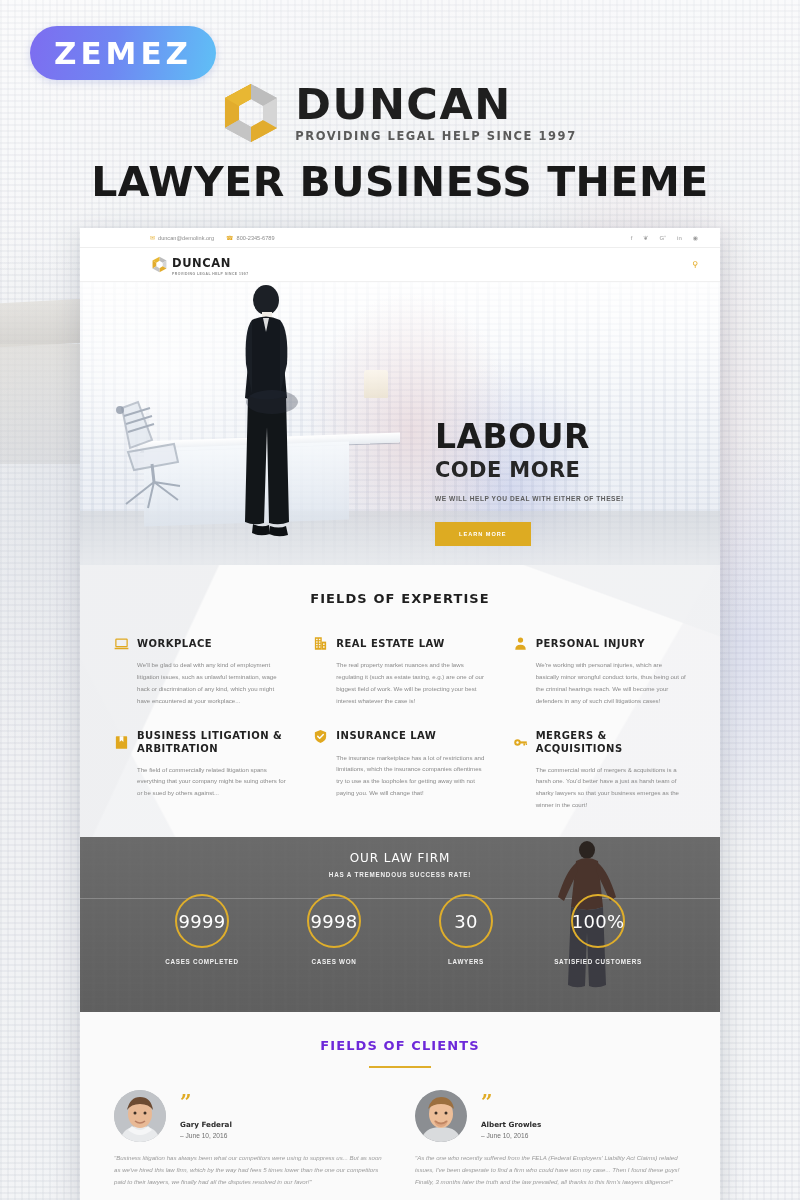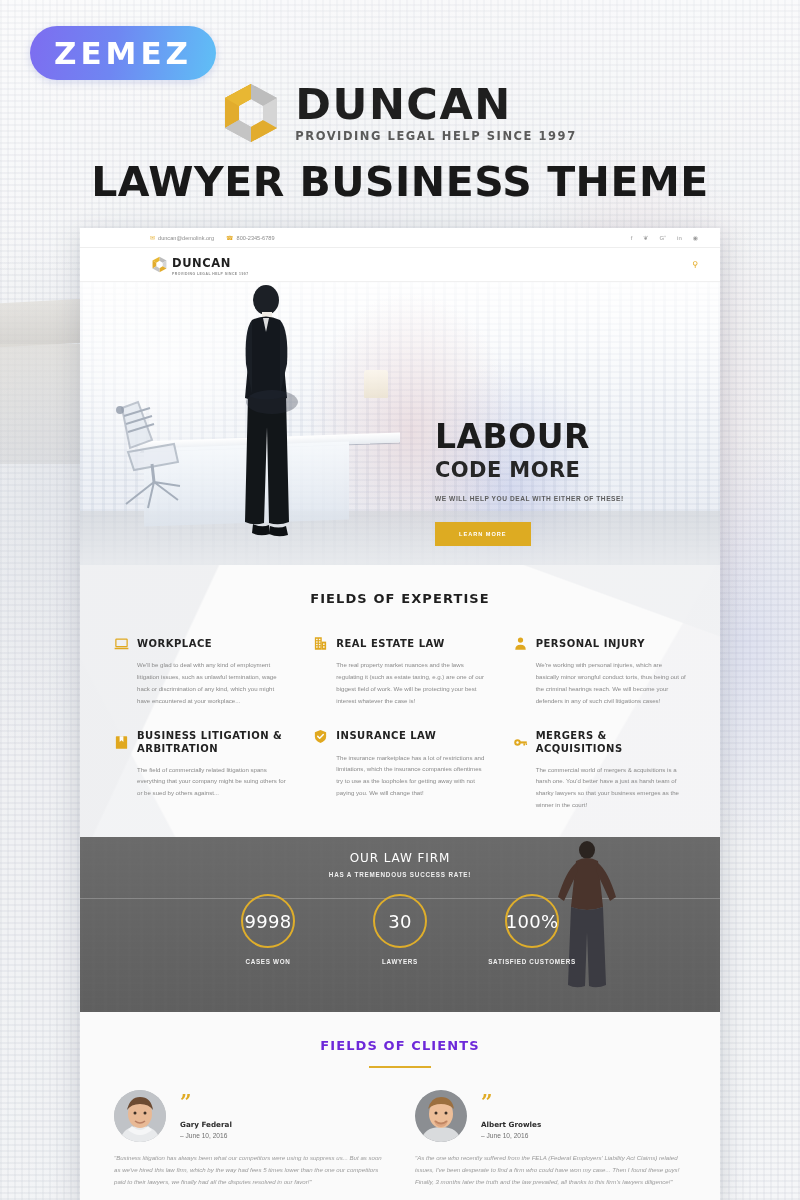--- a/index.html
+++ b/index.html
@@ -666,20 +666,26 @@
         <path d="M21 68 q17 6 32 0 l3 78 q-9 4 -17 1 l-2 -54 l-2 54 q-9 3 -17 -1 z" fill="#3b3b42"></path>
       </svg>
     </div>
 
     <div class="counters-title">OUR LAW FIRM</div>
     <div class="counters-sub">HAS A TREMENDOUS SUCCESS RATE!</div>
 
     <div class="counter-row">
       <div class="counter">
         <div class="counter-circle">
+          <span class="counter-num">9999</span>
+        </div>
+        <div class="counter-label">CASES COMPLETED</div>
+      </div>
+      <div class="counter">
+        <div class="counter-circle">
           <span class="counter-num">9998</span>
         </div>
         <div class="counter-label">CASES WON</div>
       </div>
       <div class="counter">
         <div class="counter-circle">
           <span class="counter-num">30</span>
         </div>
         <div class="counter-label">LAWYERS</div>
       </div>

